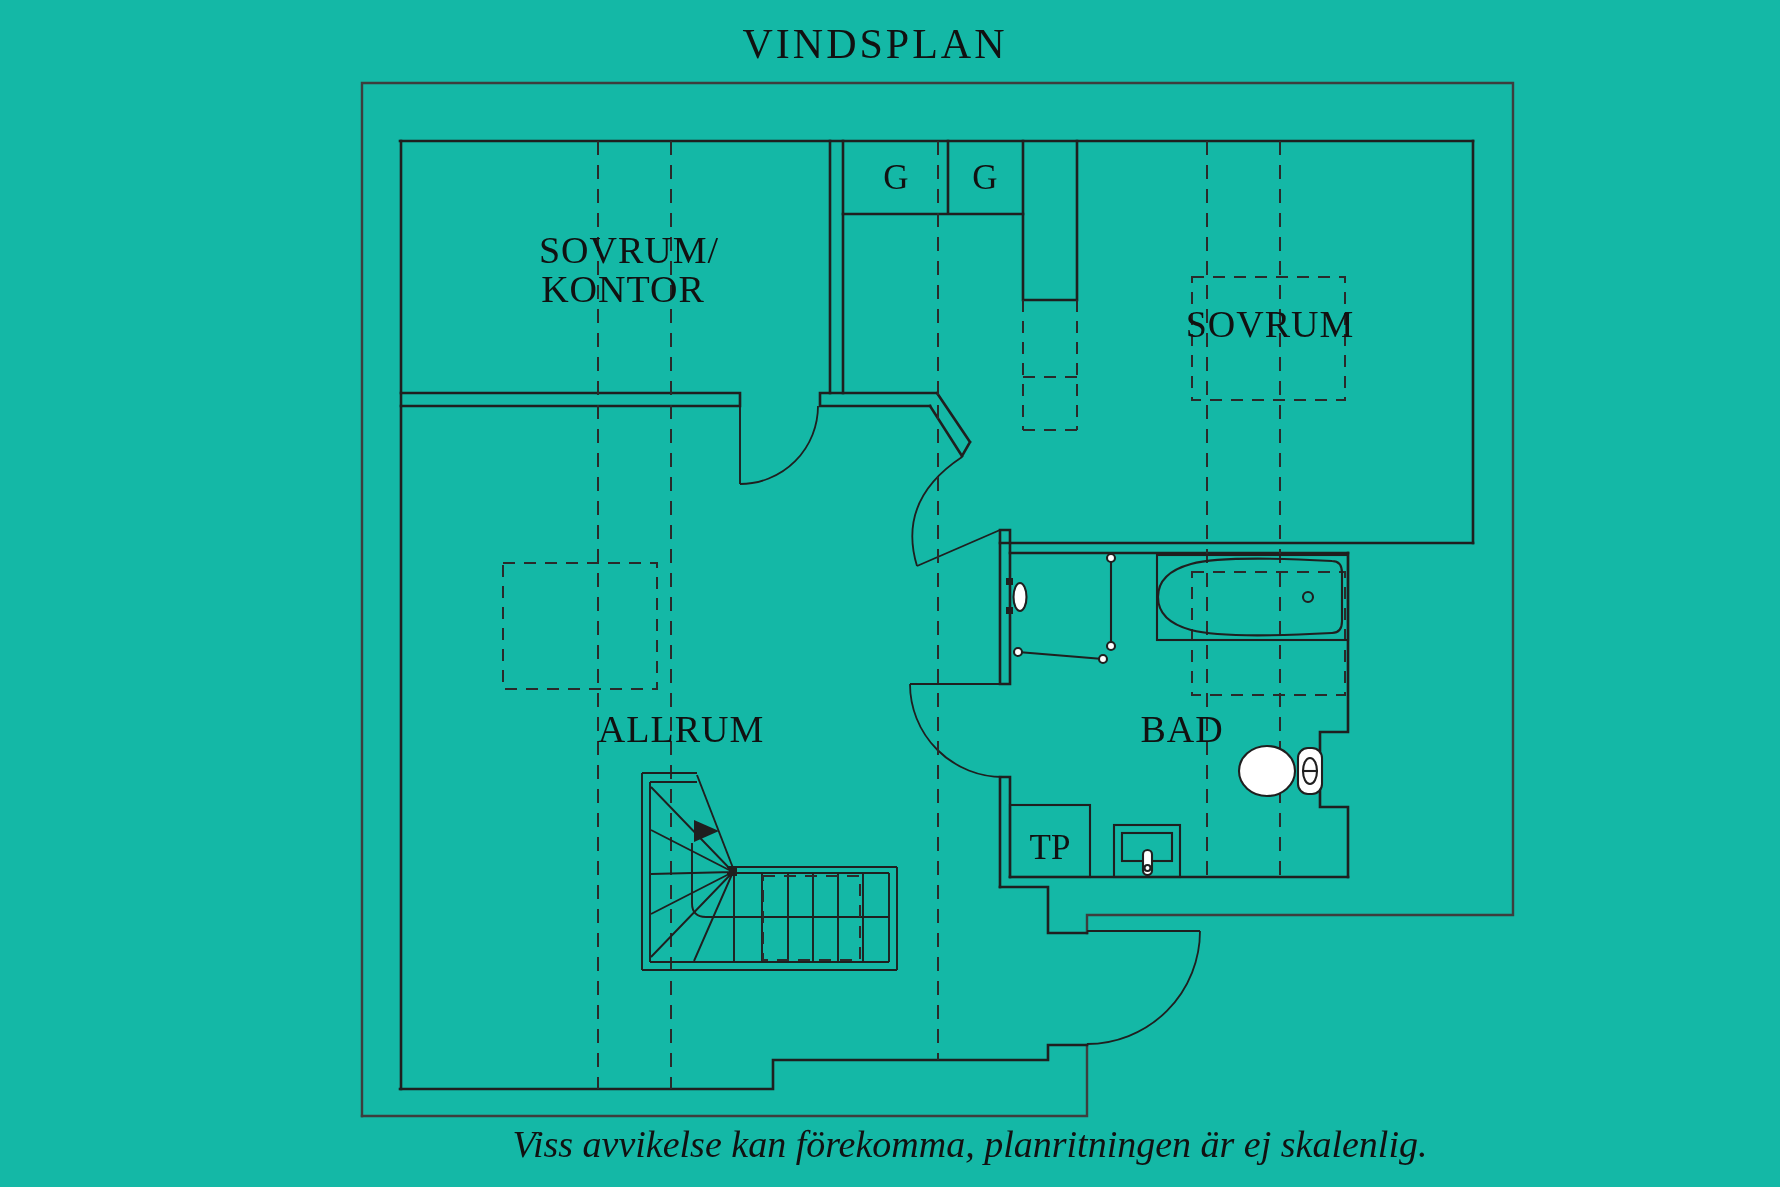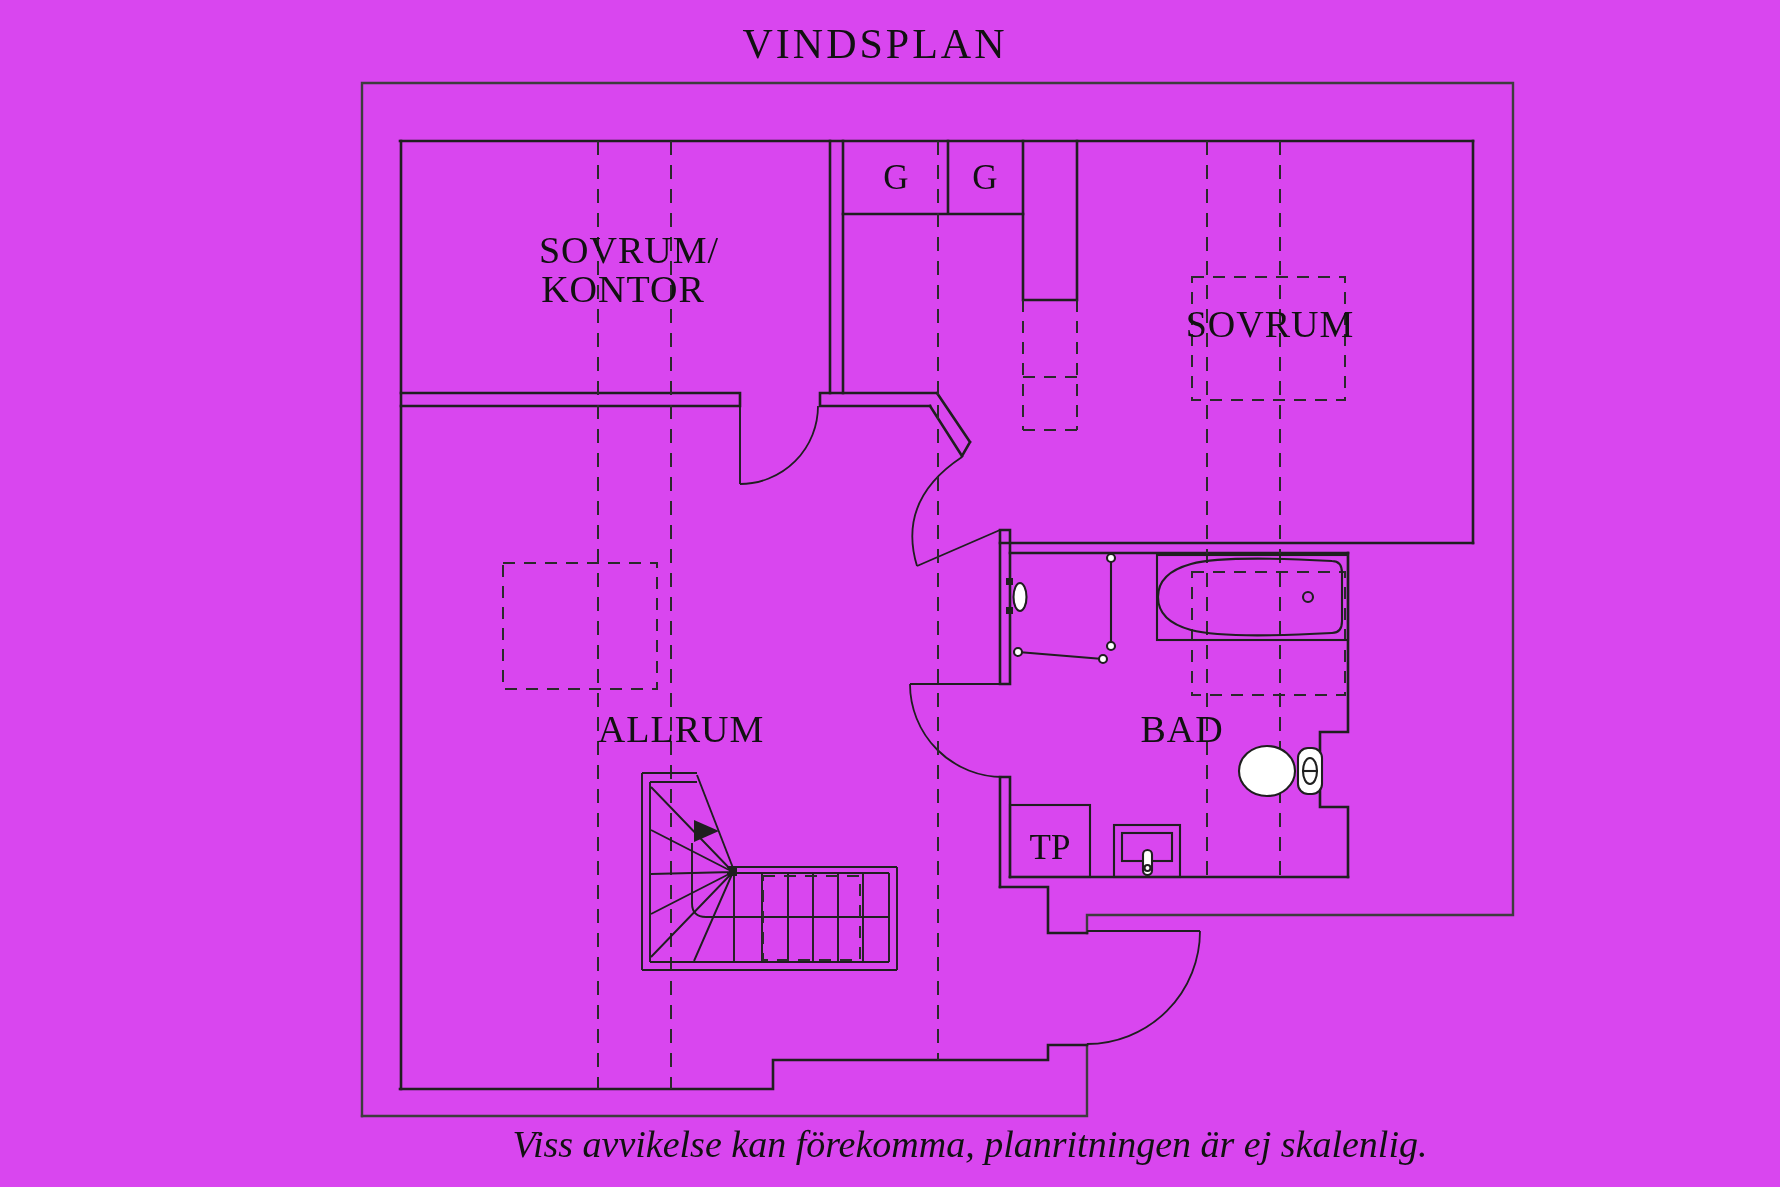--- a/index.html
+++ b/index.html
@@ -1,20 +1,20 @@
 <!DOCTYPE html>
 <html><head>
 <meta charset="utf-8">
 <style>
   html, body { margin: 0; padding: 0; background: #ffffff; }
   .page {
     position: relative;
     width: 1780px;
     height: 1187px;
-    background: #d946ef;
+    background: #14b8a6;
     font-family: "Liberation Serif", serif;
     overflow: hidden;
   }
   svg.plan { position: absolute; left: 0; top: 0; width: 1780px; height: 1187px; }
 
   
   .wall      { stroke: #1f1f1f; stroke-width: 2.6; fill: none; stroke-linecap: square; }
   .outline   { stroke: #3d3d3d; stroke-width: 2.4; fill: none; stroke-linecap: square; }
   .thin      { stroke: #1f1f1f; stroke-width: 1.9; fill: none; stroke-linecap: butt; }
   .fixture   { stroke: #1f1f1f; stroke-width: 2.1; fill: none; }

